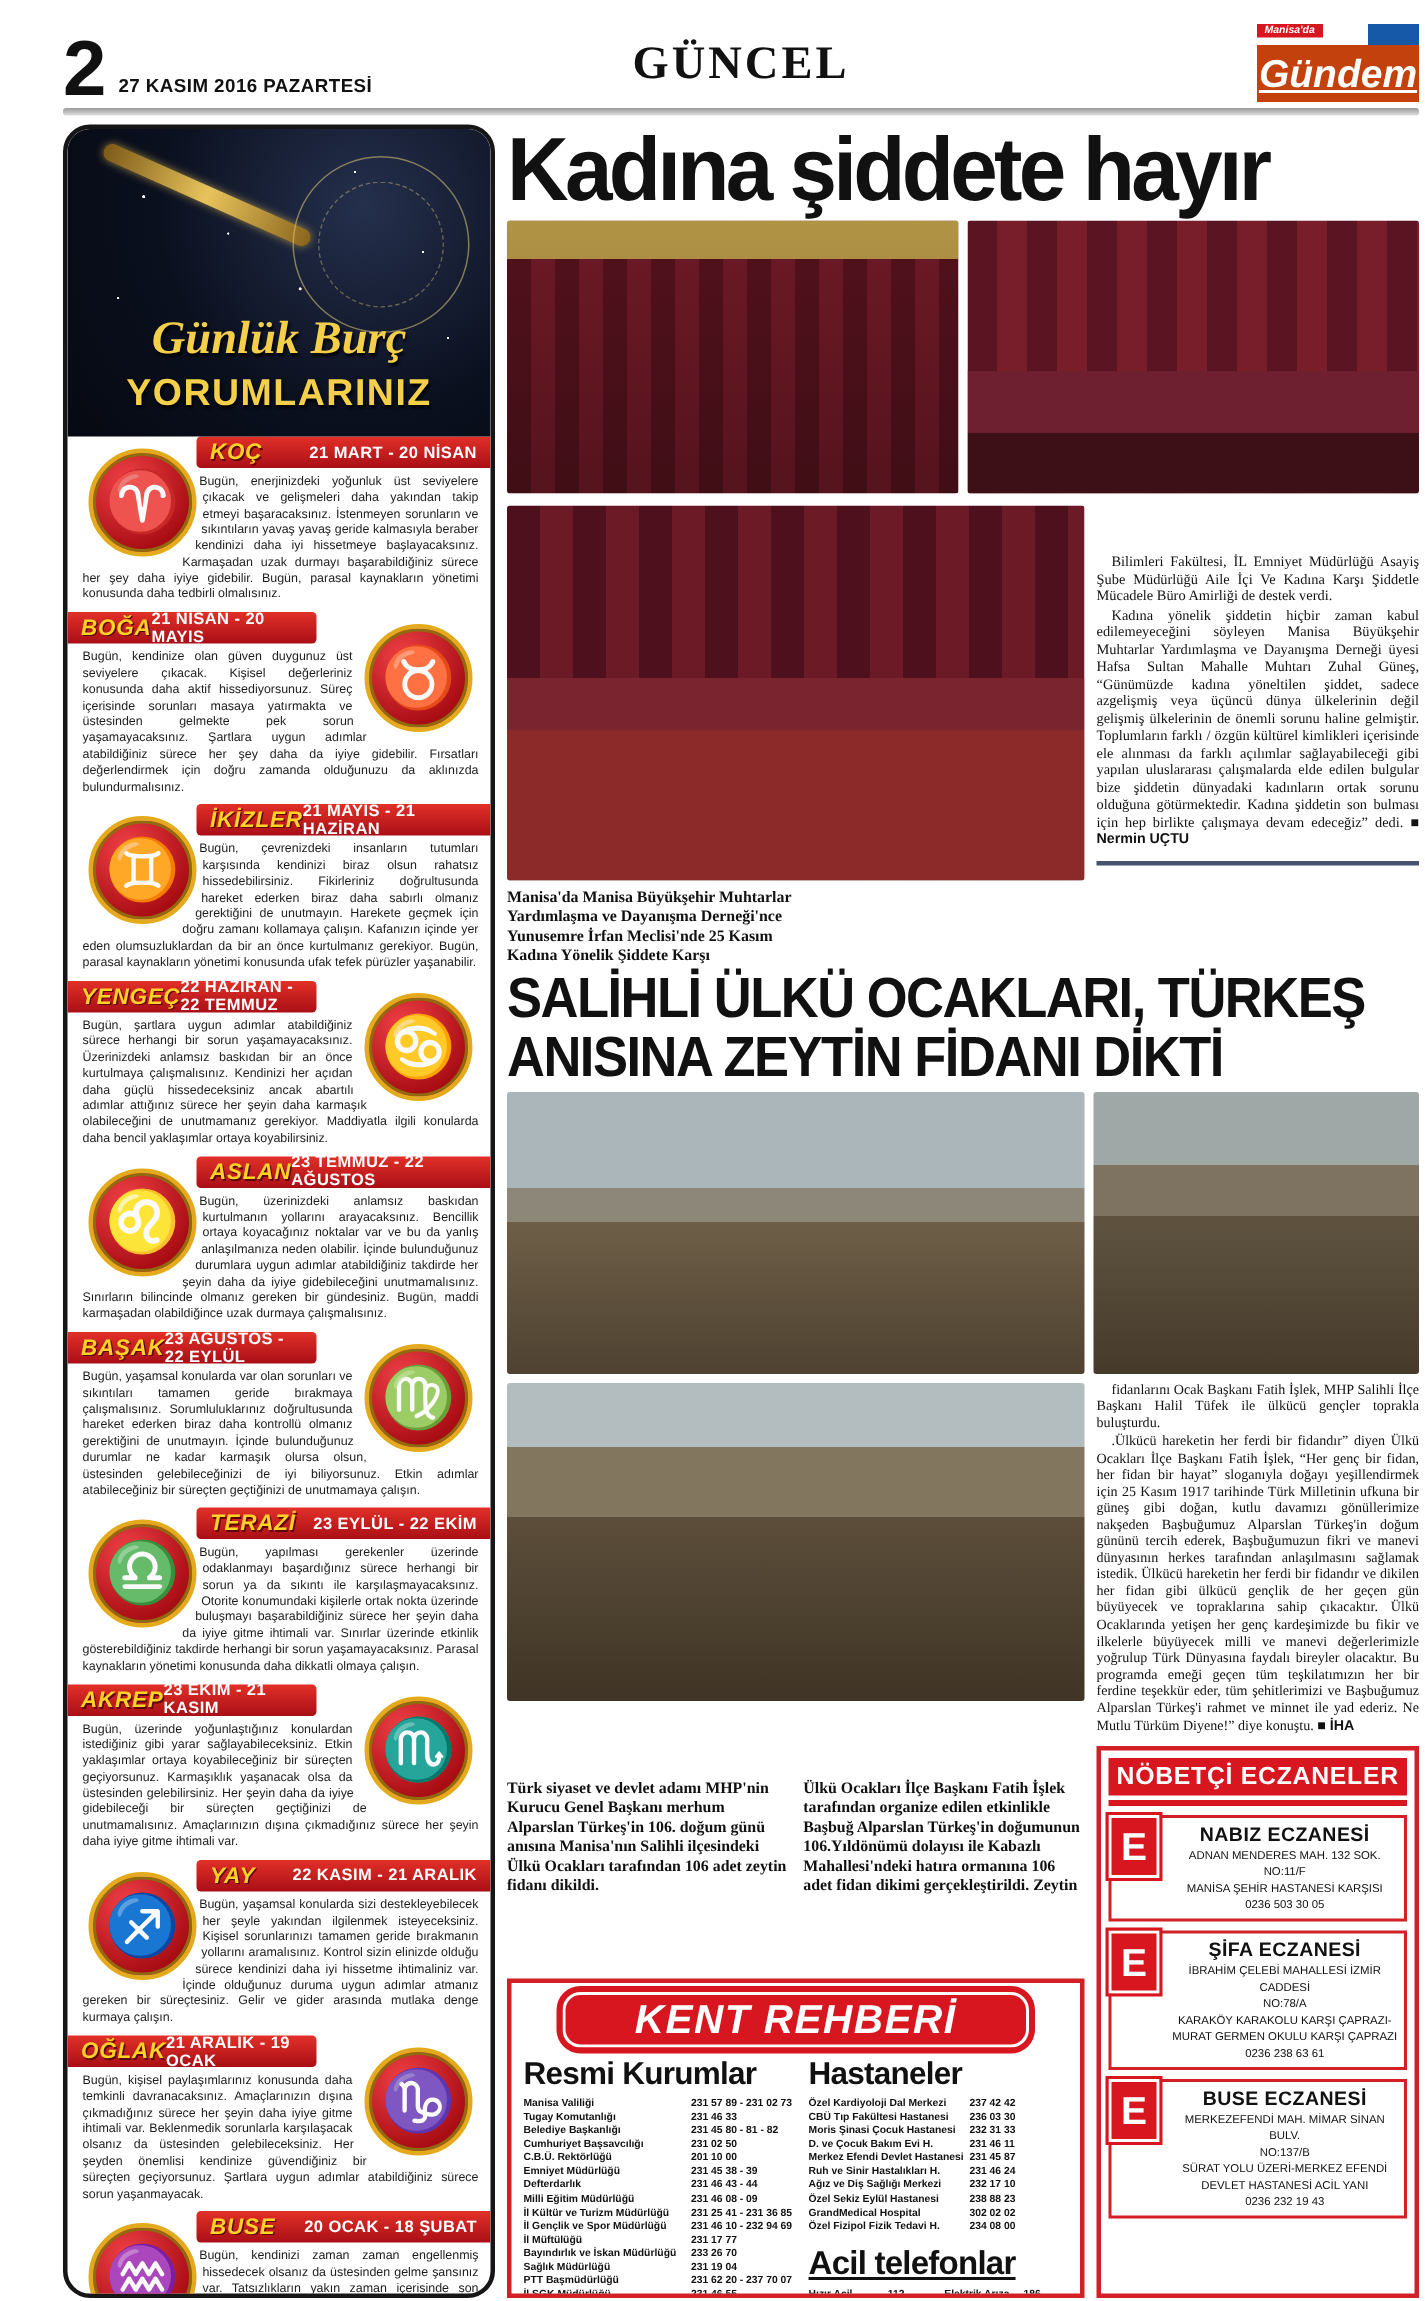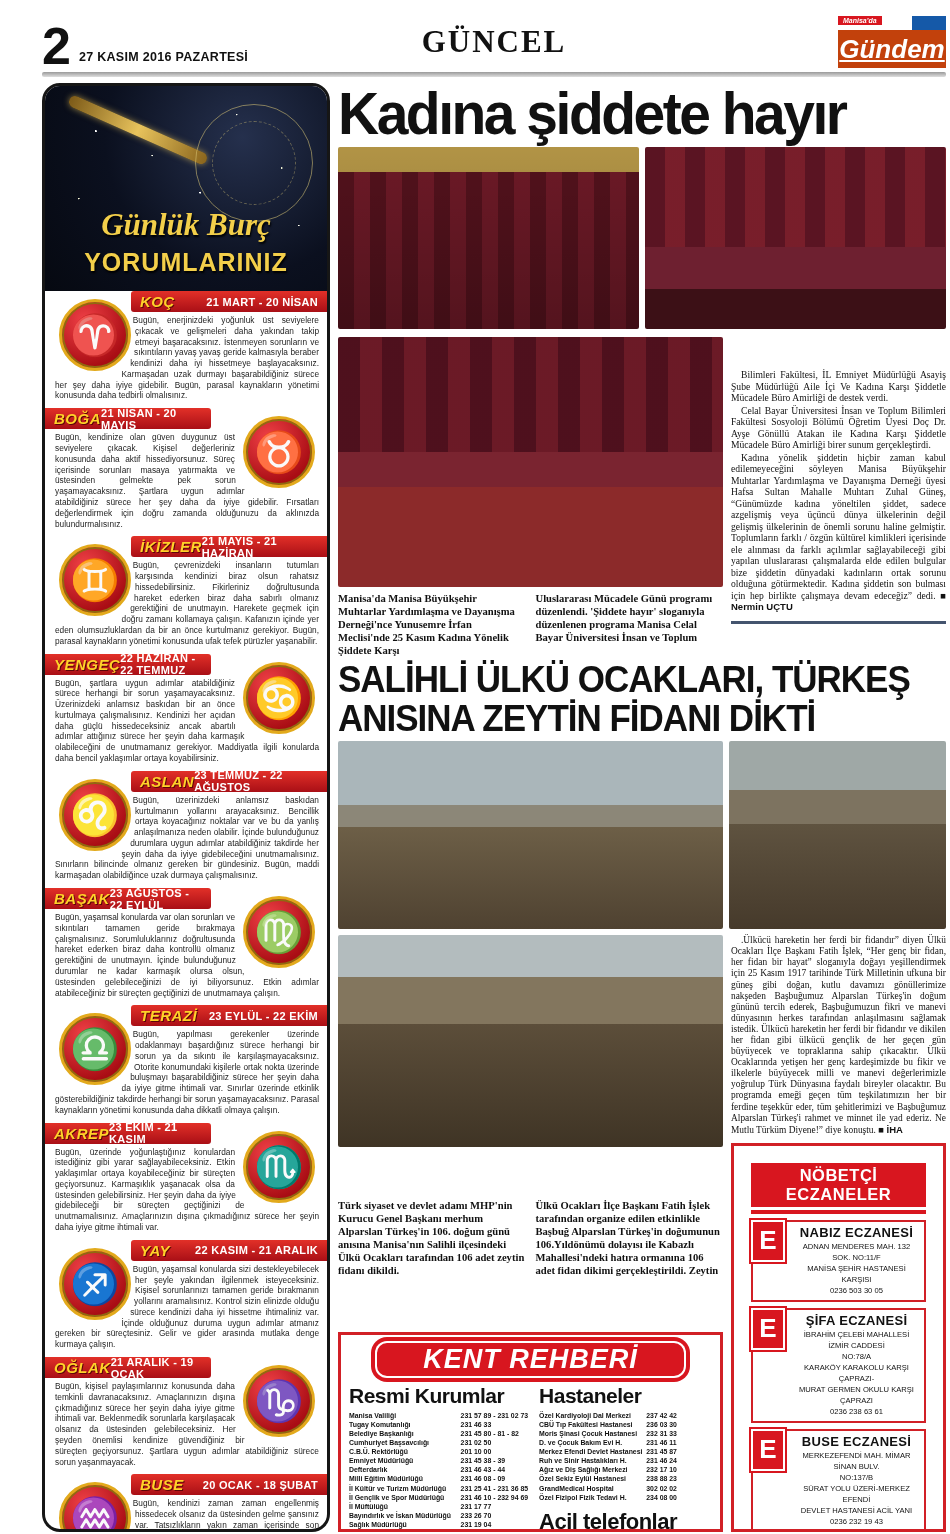--- a/index.html
+++ b/index.html
@@ -119,21 +119,21 @@
   .kent-col1 { width:51%; } .kent-col2 { width:49%; }
   .kent-h { font-size:21px; font-weight:bold; letter-spacing:-.5px; margin-bottom:3px; }
   .tel-row { display:flex; font-size:6.9px; font-weight:bold; line-height:1.32; }
   .tel-name { width:62%; } .tel-num { width:38%; }
   .acil-h { font-size:22px; font-weight:bold; letter-spacing:-.5px; margin:7px 0 3px; text-align:left;text-decoration:underline; }
   .acil-grid { display:flex; gap:8px; }
   .acil-col { width:50%; }
   .acil-col .tel-name { width:64%; } .acil-col .tel-num { width:36%; }
 
   
-  .ecz { border:3px solid #d12026; flex:1; min-height:0; margin-top:6px; padding:17px; overflow:hidden; }
+  .ecz { border:3px solid #d12026; flex:1; min-height:0; margin-top:6px; padding:5px; overflow:hidden; }
   .ecz-banner { background:#d8161f; color:#fff; font-weight:bold; font-size:16.5px; text-align:center;
     padding:3px 0; letter-spacing:.5px; }
   .ecz-underline { height:4px; background:#d8161f; margin:3px 0 6px; }
   .ecz-entry { border:2px solid #d12026; position:relative; min-height:64px; margin-bottom:6px;
     padding:3px 4px 4px 40px; text-align:center; }
   .ecz-logo { position:absolute; left:-2px; top:-2px; width:34px; height:42px; background:#d8161f;
     color:#fff; font-weight:bold; font-size:26px; display:flex; align-items:center; justify-content:center;
     border:2px solid #fff; outline:2px solid #d8161f; }
   .ecz-name { font-weight:bold; font-size:13px; letter-spacing:.3px; }
   .ecz-addr { font-size:7.6px; font-weight:normal; line-height:1.45; white-space:pre-line; margin-top:1px; }
@@ -288,26 +288,24 @@
         <div class="photo ph-meeting2"></div>
       </div>
 
       <div class="a1-row">
         <div class="a1-left">
           <div class="photo ph-meeting2" style="background:
               linear-gradient(rgba(0,0,0,.15) 0 46%, #7a2430 46% 60%, #8c2a2a 60% 100%),
               repeating-linear-gradient(90deg,#5c1322 0 22px,#7e1e2d 22px 44px);"></div>
           <div class="a1-caps">
             <p class="cap">Manisa'da Manisa Büyükşehir Muhtarlar Yardımlaşma ve Dayanışma Derneği'nce Yunusemre İrfan Meclisi'nde 25 Kasım Kadına Yönelik Şiddete Karşı</p>
-            <p class="cap">Uluslararası Mücadele Günü programı düzenlendi. 'Şiddete hayır' sloganıyla düzenlenen programa Manisa Celal Bayar Üniversitesi İnsan ve Toplum</p>
           </div>
         </div>
         <div class="a1-text serif">
           <p>Bilimleri Fakültesi, İL Emniyet Müdürlüğü Asayiş Şube Müdürlüğü Aile İçi Ve Kadına Karşı Şiddetle Mücadele Büro Amirliği de destek verdi.</p>
-          <p>Celal Bayar Üniversitesi İnsan ve Toplum Bilimleri Fakültesi Sosyoloji Bölümü Öğretim Üyesi Doç Dr. Ayşe Gönüllü Atakan ile Kadına Karşı Şiddetle Mücadele Büro Amirliği birer sunum gerçekleştirdi.</p>
           <p><span>Kadına yönelik şiddetin hiçbir zaman kabul edilemeyeceğini söyleyen Manisa Büyükşehir Muhtarlar Yardımlaşma ve Dayanışma Derneği üyesi Hafsa Sultan Mahalle Muhtarı Zuhal Güneş, “Günümüzde kadına yöneltilen şiddet, sadece azgelişmiş veya üçüncü dünya ülkelerinin değil gelişmiş ülkelerinin de önemli sorunu haline gelmiştir. Toplumların farklı / özgün kültürel kimlikleri içerisinde ele alınması da farklı açılımlar sağlayabileceği gibi yapılan uluslararası çalışmalarda elde edilen bulgular bize şiddetin dünyadaki kadınların ortak sorunu olduğuna götürmektedir. Kadına şiddetin son bulması için hep birlikte çalışmaya devam edeceğiz” dedi.</span>
             <span class="byline">■ Nermin UÇTU</span></p>
           <div class="divider"></div>
         </div>
       </div>
 
       <h2 class="headline2">
         <span>SALİHLİ ÜLKÜ OCAKLARI, TÜRKEŞ</span><br>
         <span>ANISINA ZEYTİN FİDANI DİKTİ</span>
       </h2>
@@ -544,20 +542,21 @@
                       </div>
                     </div>
                 </div>
               </div>
             </div>
           </section>
         </div>
 
         <div class="a2-right">
           <div class="a2-text serif">
+            <p>fidanlarını Ocak Başkanı Fatih İşlek, MHP Salihli İlçe Başkanı Halil Tüfek ile ülkücü gençler toprakla buluşturdu.</p>
             <p><span>.Ülkücü hareketin her ferdi bir fidandır” diyen Ülkü Ocakları İlçe Başkanı Fatih İşlek, “Her genç bir fidan, her fidan bir hayat” sloganıyla doğayı yeşillendirmek için 25 Kasım 1917 tarihinde Türk Milletinin ufkuna bir güneş gibi doğan, kutlu davamızı gönüllerimize nakşeden Başbuğumuz Alparslan Türkeş'in doğum gününü tercih ederek, Başbuğumuzun fikri ve manevi dünyasının herkes tarafından anlaşılmasını sağlamak istedik. Ülkücü hareketin her ferdi bir fidandır ve dikilen her fidan gibi ülkücü gençlik de her geçen gün büyüyecek ve topraklarına sahip çıkacaktır. Ülkü Ocaklarında yetişen her genç kardeşimizde bu fikir ve ilkelerle büyüyecek milli ve manevi değerlerimizle yoğrulup Türk Dünyasına faydalı bireyler olacaktır. Bu programda emeği geçen tüm teşkilatımızın her bir ferdine teşekkür eder, tüm şehitlerimizi ve Başbuğumuz Alparslan Türkeş'i rahmet ve minnet ile yad ederiz. Ne Mutlu Türküm Diyene!” diye konuştu.</span>
               <span class="byline">■ İHA</span></p>
           </div>
 
           <section class="ecz">
             <div class="ecz-banner">NÖBETÇİ ECZANELER</div>
             <div class="ecz-underline"></div>
             <div>
 
                 <div class="ecz-entry">

